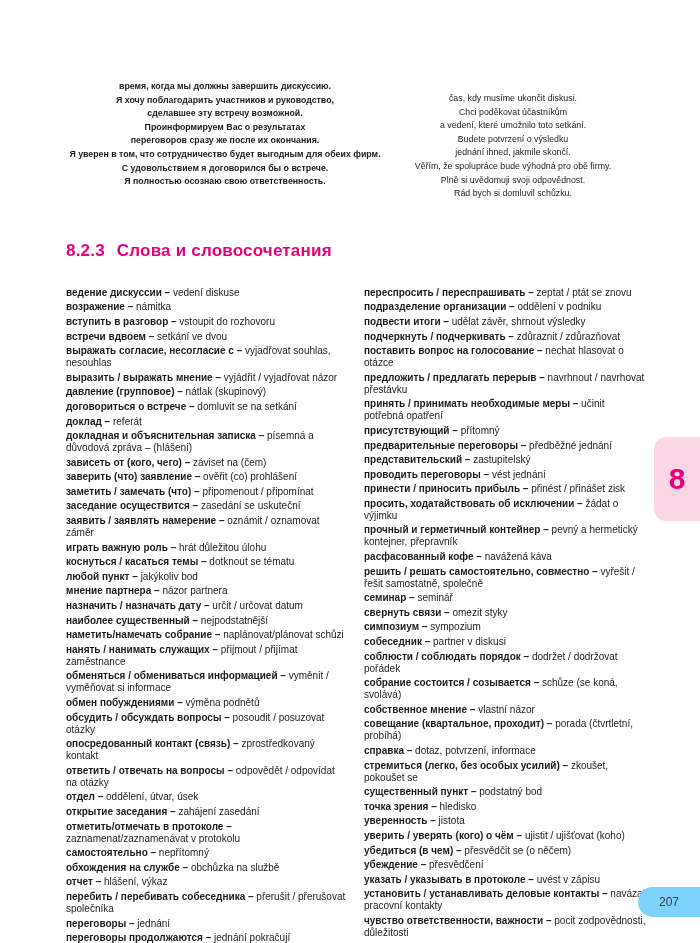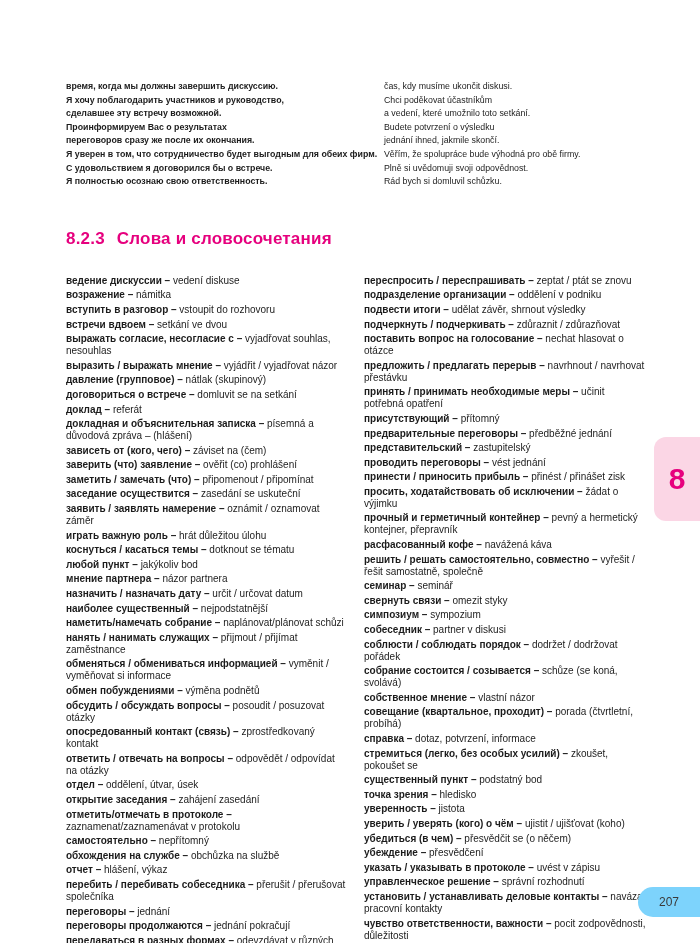--- a/index.html
+++ b/index.html
@@ -4,22 +4,22 @@
 <style>
   html,body{margin:0;padding:0;}
   body{
     width:700px;height:943px;background:#ffffff;position:relative;overflow:hidden;
     font-family:"Liberation Sans",sans-serif;color:#1c1c1c;
   }
   .content{position:absolute;left:66px;top:80px;width:576px;}
   .intro{display:flex;}
   .intro .col{font-size:8.8px;line-height:13.6px;}
   .intro .col.ru{width:318px;flex:none;font-weight:bold;}
-  .intro .col.cs{flex:1;}
-  .intro .line{white-space:nowrap;}
+  .intro .col.cs{flex:1;margin-top:12px;}
+  .intro .line{white-space:nowrap;text-align:center;}
   .heading{margin:36px 0 26px 0;font-size:17px;font-weight:bold;letter-spacing:0.2px;}
   .heading .num{margin-right:12px;}
   .vocab{display:flex;gap:16px;}
   .vcol{width:282px;flex:none;font-size:10px;line-height:12px;}
   .entry{margin-bottom:2.6px;}
   .entry b{font-weight:bold;}
   .chapter-tab{
     position:absolute;right:0;top:437px;width:46px;height:84px;
     border-radius:12px 0 0 12px;display:flex;align-items:center;justify-content:center;
   }
@@ -130,21 +130,20 @@
         <div class="entry"><b>совещание (квартальное, проходит) – </b><span>porada (čtvrtletní, probíhá)</span></div>
         <div class="entry"><b>справка – </b><span>dotaz, potvrzení, informace</span></div>
         <div class="entry"><b>стремиться (легко, без особых усилий) – </b><span>zkoušet, pokoušet se</span></div>
         <div class="entry"><b>существенный пункт – </b><span>podstatný bod</span></div>
         <div class="entry"><b>точка зрения – </b><span>hledisko</span></div>
         <div class="entry"><b>уверенность – </b><span>jistota</span></div>
         <div class="entry"><b>уверить / уверять (кого) о чём – </b><span>ujistit / ujišťovat (koho)</span></div>
         <div class="entry"><b>убедиться (в чем) – </b><span>přesvědčit se (o něčem)</span></div>
         <div class="entry"><b>убеждение – </b><span>přesvědčení</span></div>
         <div class="entry"><b>указать / указывать в протоколе – </b><span>uvést v zápisu</span></div>
-        <div class="entry"><b>управленческое решение – </b><span>správní rozhodnutí</span></div>
         <div class="entry"><b>установить / устанавливать деловые контакты – </b><span>navázat pracovní kontakty</span></div>
         <div class="entry"><b>чувство ответственности, важности – </b><span>pocit zodpovědnosti, důležitosti</span></div>
       </div>
   </section>
 
 </div>
 
 <div class="chapter-tab" id="chapter-tab" style="background: rgb(251, 214, 229);">
   <span style="color: rgb(230, 0, 126);">8</span>
 </div>

